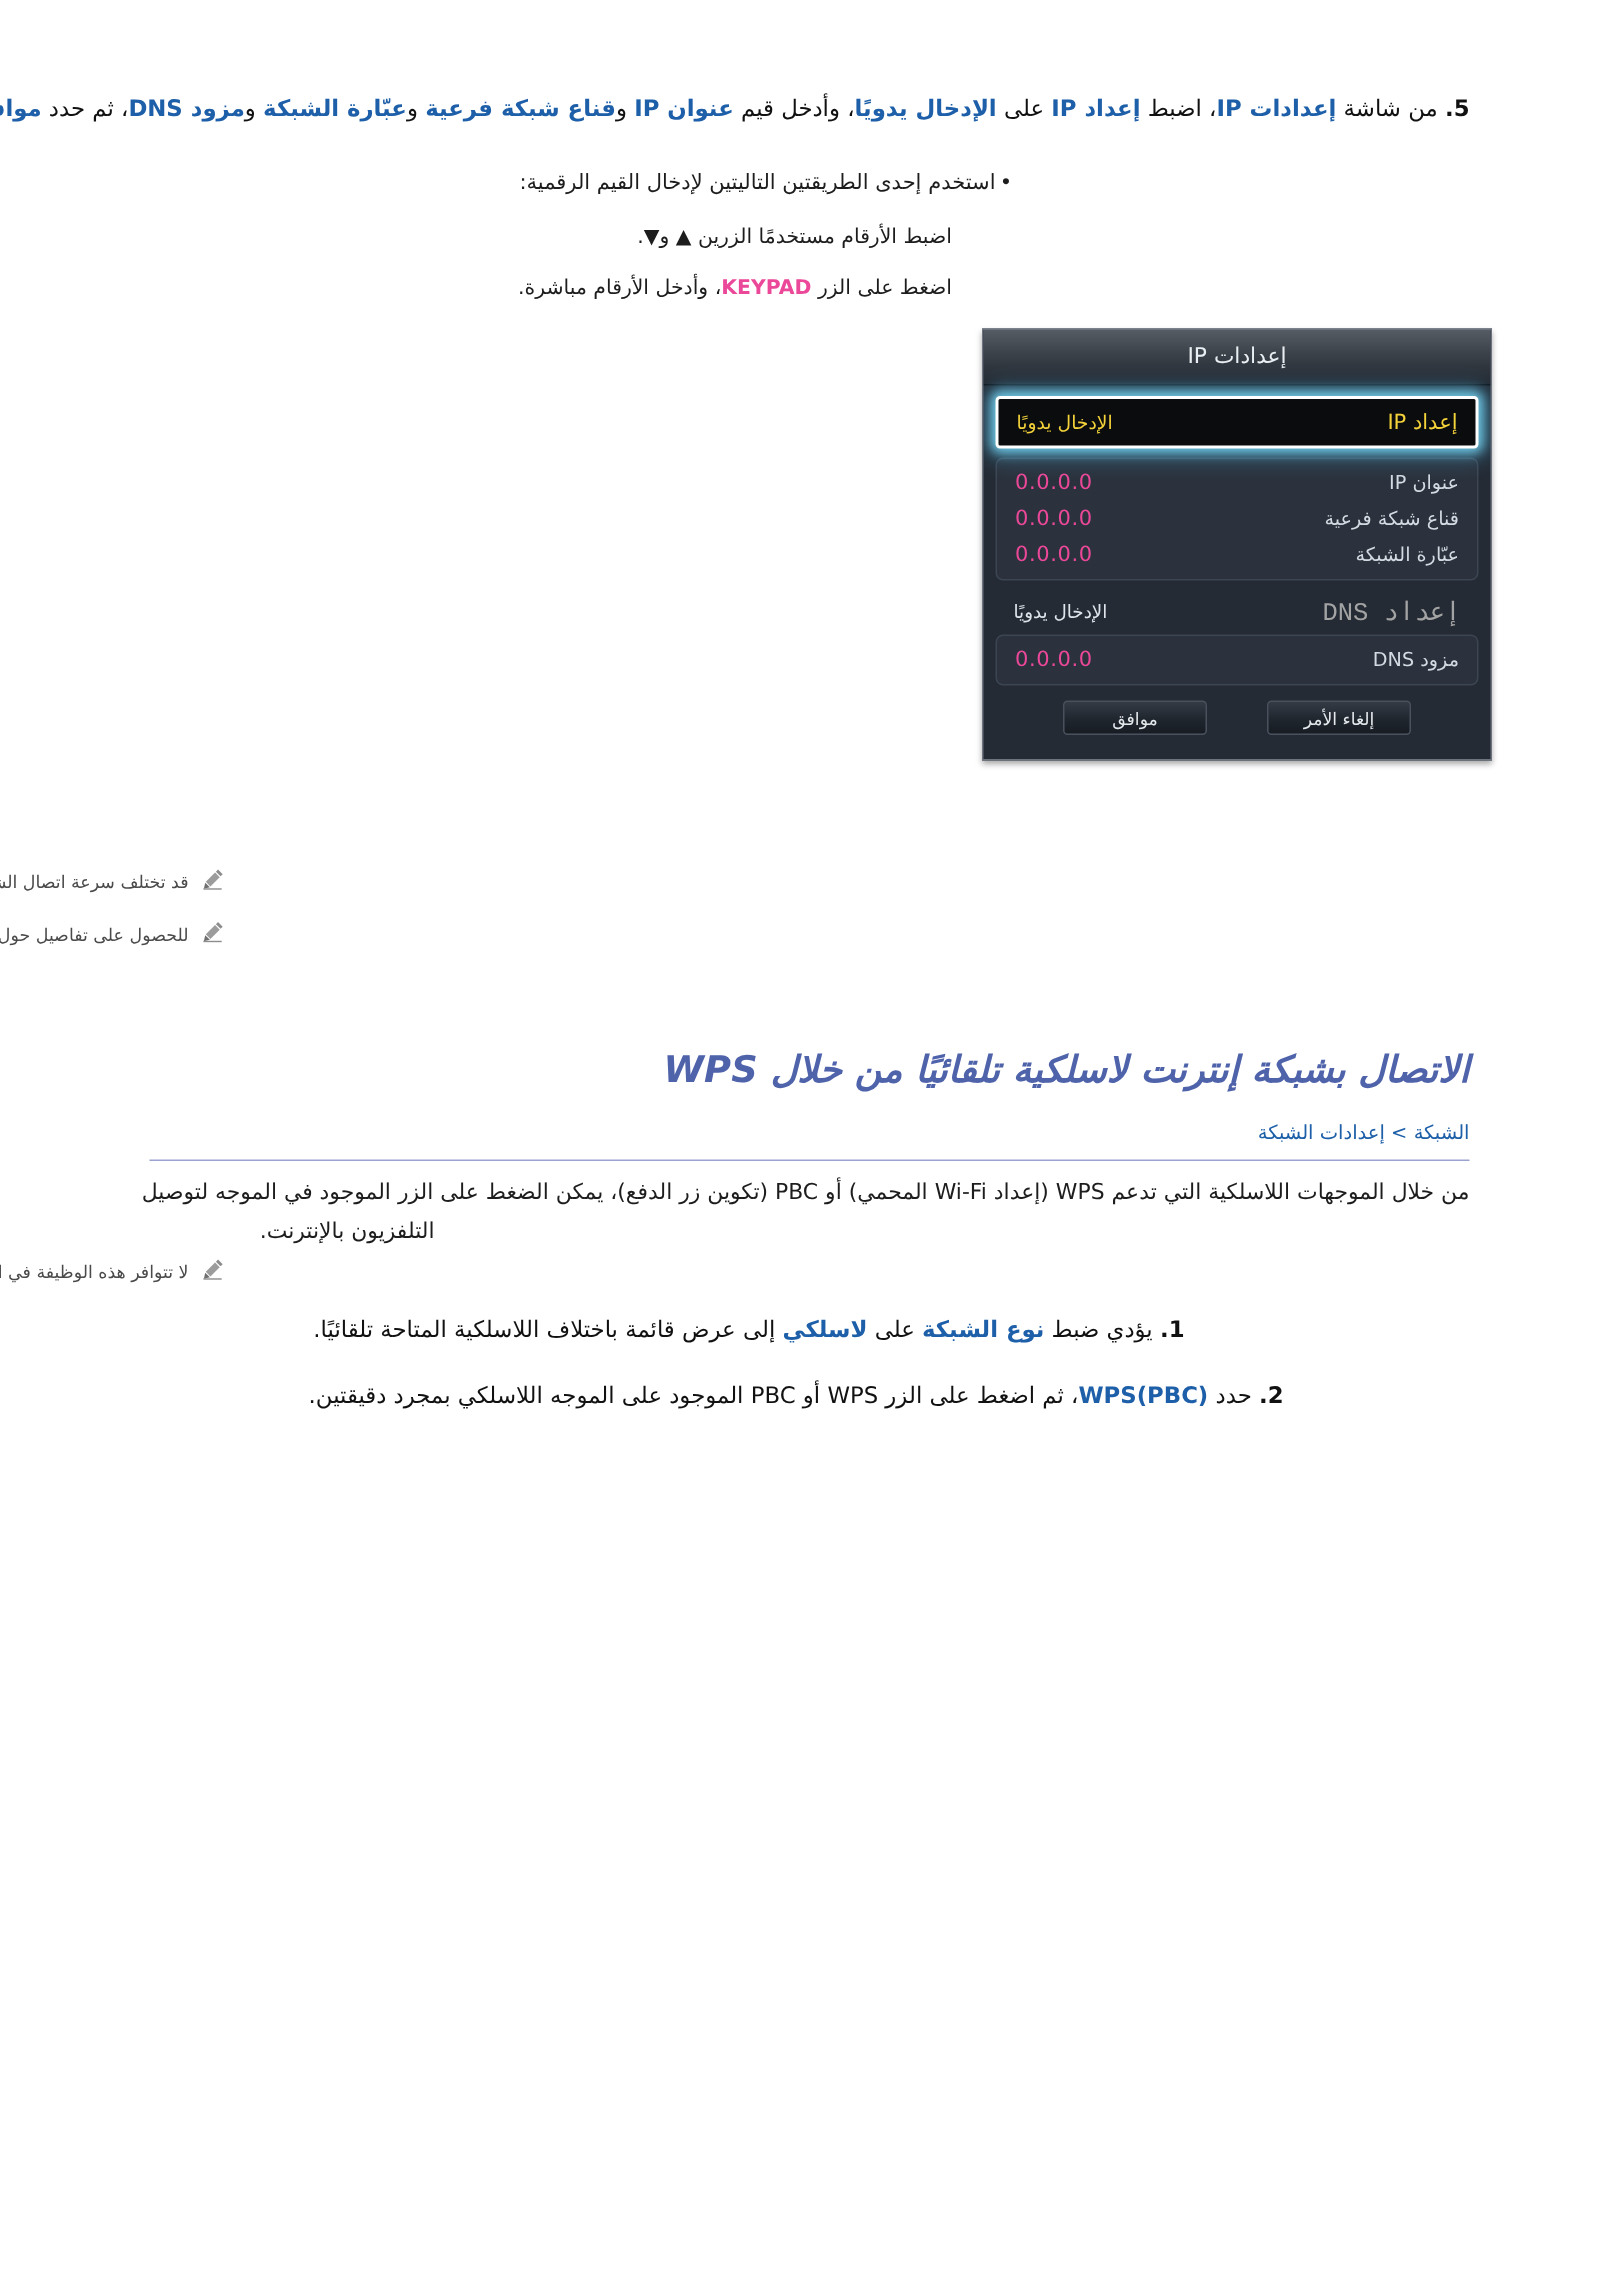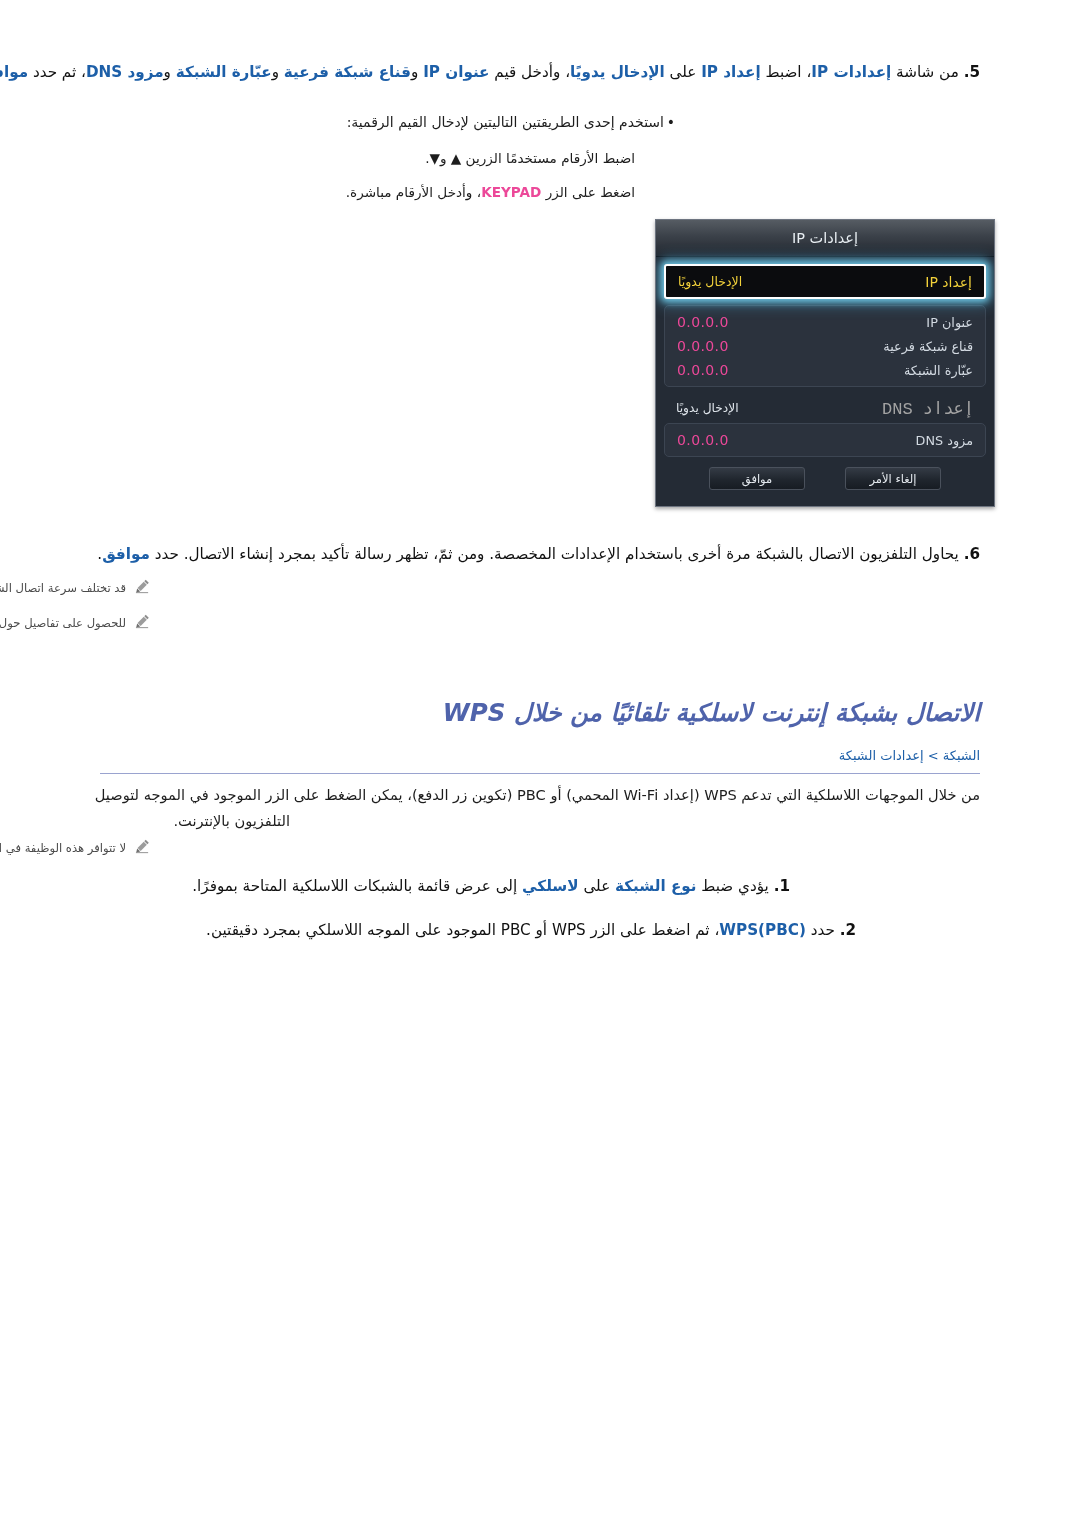--- a/index.html
+++ b/index.html
@@ -297,24 +297,20 @@
       </div>
 
       <div class="osd-buttons">
         <div class="osd-btn">إلغاء الأمر</div>
         <div class="osd-btn">موافق</div>
       </div>
 
     </div>
   </div>
 
-  <div class="step" style="right:100px; top:542px;">
-    <span class="num">6.</span>
-    <span>يحاول التلفزيون الاتصال بالشبكة مرة أخرى باستخدام الإعدادات المخصصة. ومن ثمّ، تظهر رسالة تأكيد بمجرد إنشاء الاتصال. حدد </span><span class="hl">موافق</span><span>.</span>
-  </div>
 
   <div class="note" style="right:930px; top:578px;">
     <svg class="pencil" viewBox="0 0 16 16">
       <path d="M11.4 1.3l3.3 3.3-1.5 1.5-3.3-3.3z" fill="#8d8d8d"></path>
       <path d="M9.3 3.4l3.3 3.3-6.6 6.6-3.3-3.3z" fill="#9c9c9c"></path>
       <path d="M2.3 10.6l3.3 3.3-4.3 1z" fill="#6f6f6f"></path>
       <rect x="1" y="14.6" width="13" height="1" fill="#8d8d8d"></rect>
     </svg>
     <span class="note-text">قد تختلف سرعة اتصال الشبكة باختلاف إعدادات خادم DNS.</span>
   </div>
@@ -343,21 +339,21 @@
       <path d="M11.4 1.3l3.3 3.3-1.5 1.5-3.3-3.3z" fill="#8d8d8d"></path>
       <path d="M9.3 3.4l3.3 3.3-6.6 6.6-3.3-3.3z" fill="#9c9c9c"></path>
       <path d="M2.3 10.6l3.3 3.3-4.3 1z" fill="#6f6f6f"></path>
       <rect x="1" y="14.6" width="13" height="1" fill="#8d8d8d"></rect>
     </svg>
     <span class="note-text">لا تتوافر هذه الوظيفة في الموجهات اللاسلكية التي لا تدعم WPS. تحقق مما إذا كان الموجه اللاسلكي الخاص بك يدعم WPS.</span>
   </div>
 
   <div class="step" style="right:290px; top:874px;">
     <span class="num">1.</span>
-    <span>يؤدي ضبط </span><span class="hl">نوع الشبكة</span><span> على </span><span class="hl">لاسلكي</span><span> إلى عرض قائمة بالشبكات اللاسلكية المتاحة بموفرًا.</span>
+    <span>يؤدي ضبط </span><span class="hl">نوع الشبكة</span><span> على </span><span class="hl">لاسلكي</span><span> إلى عرض قائمة باختلاف اللاسلكية المتاحة تلقائيًا.</span>
   </div>
 
   <div class="step" style="right:224px; top:918px;">
     <span class="num">2.</span>
     <span>حدد </span><span class="hl">WPS(PBC)</span><span>، ثم اضغط على الزر WPS أو PBC الموجود على الموجه اللاسلكي بمجرد دقيقتين.</span>
   </div>
 
 
 </div>
 

